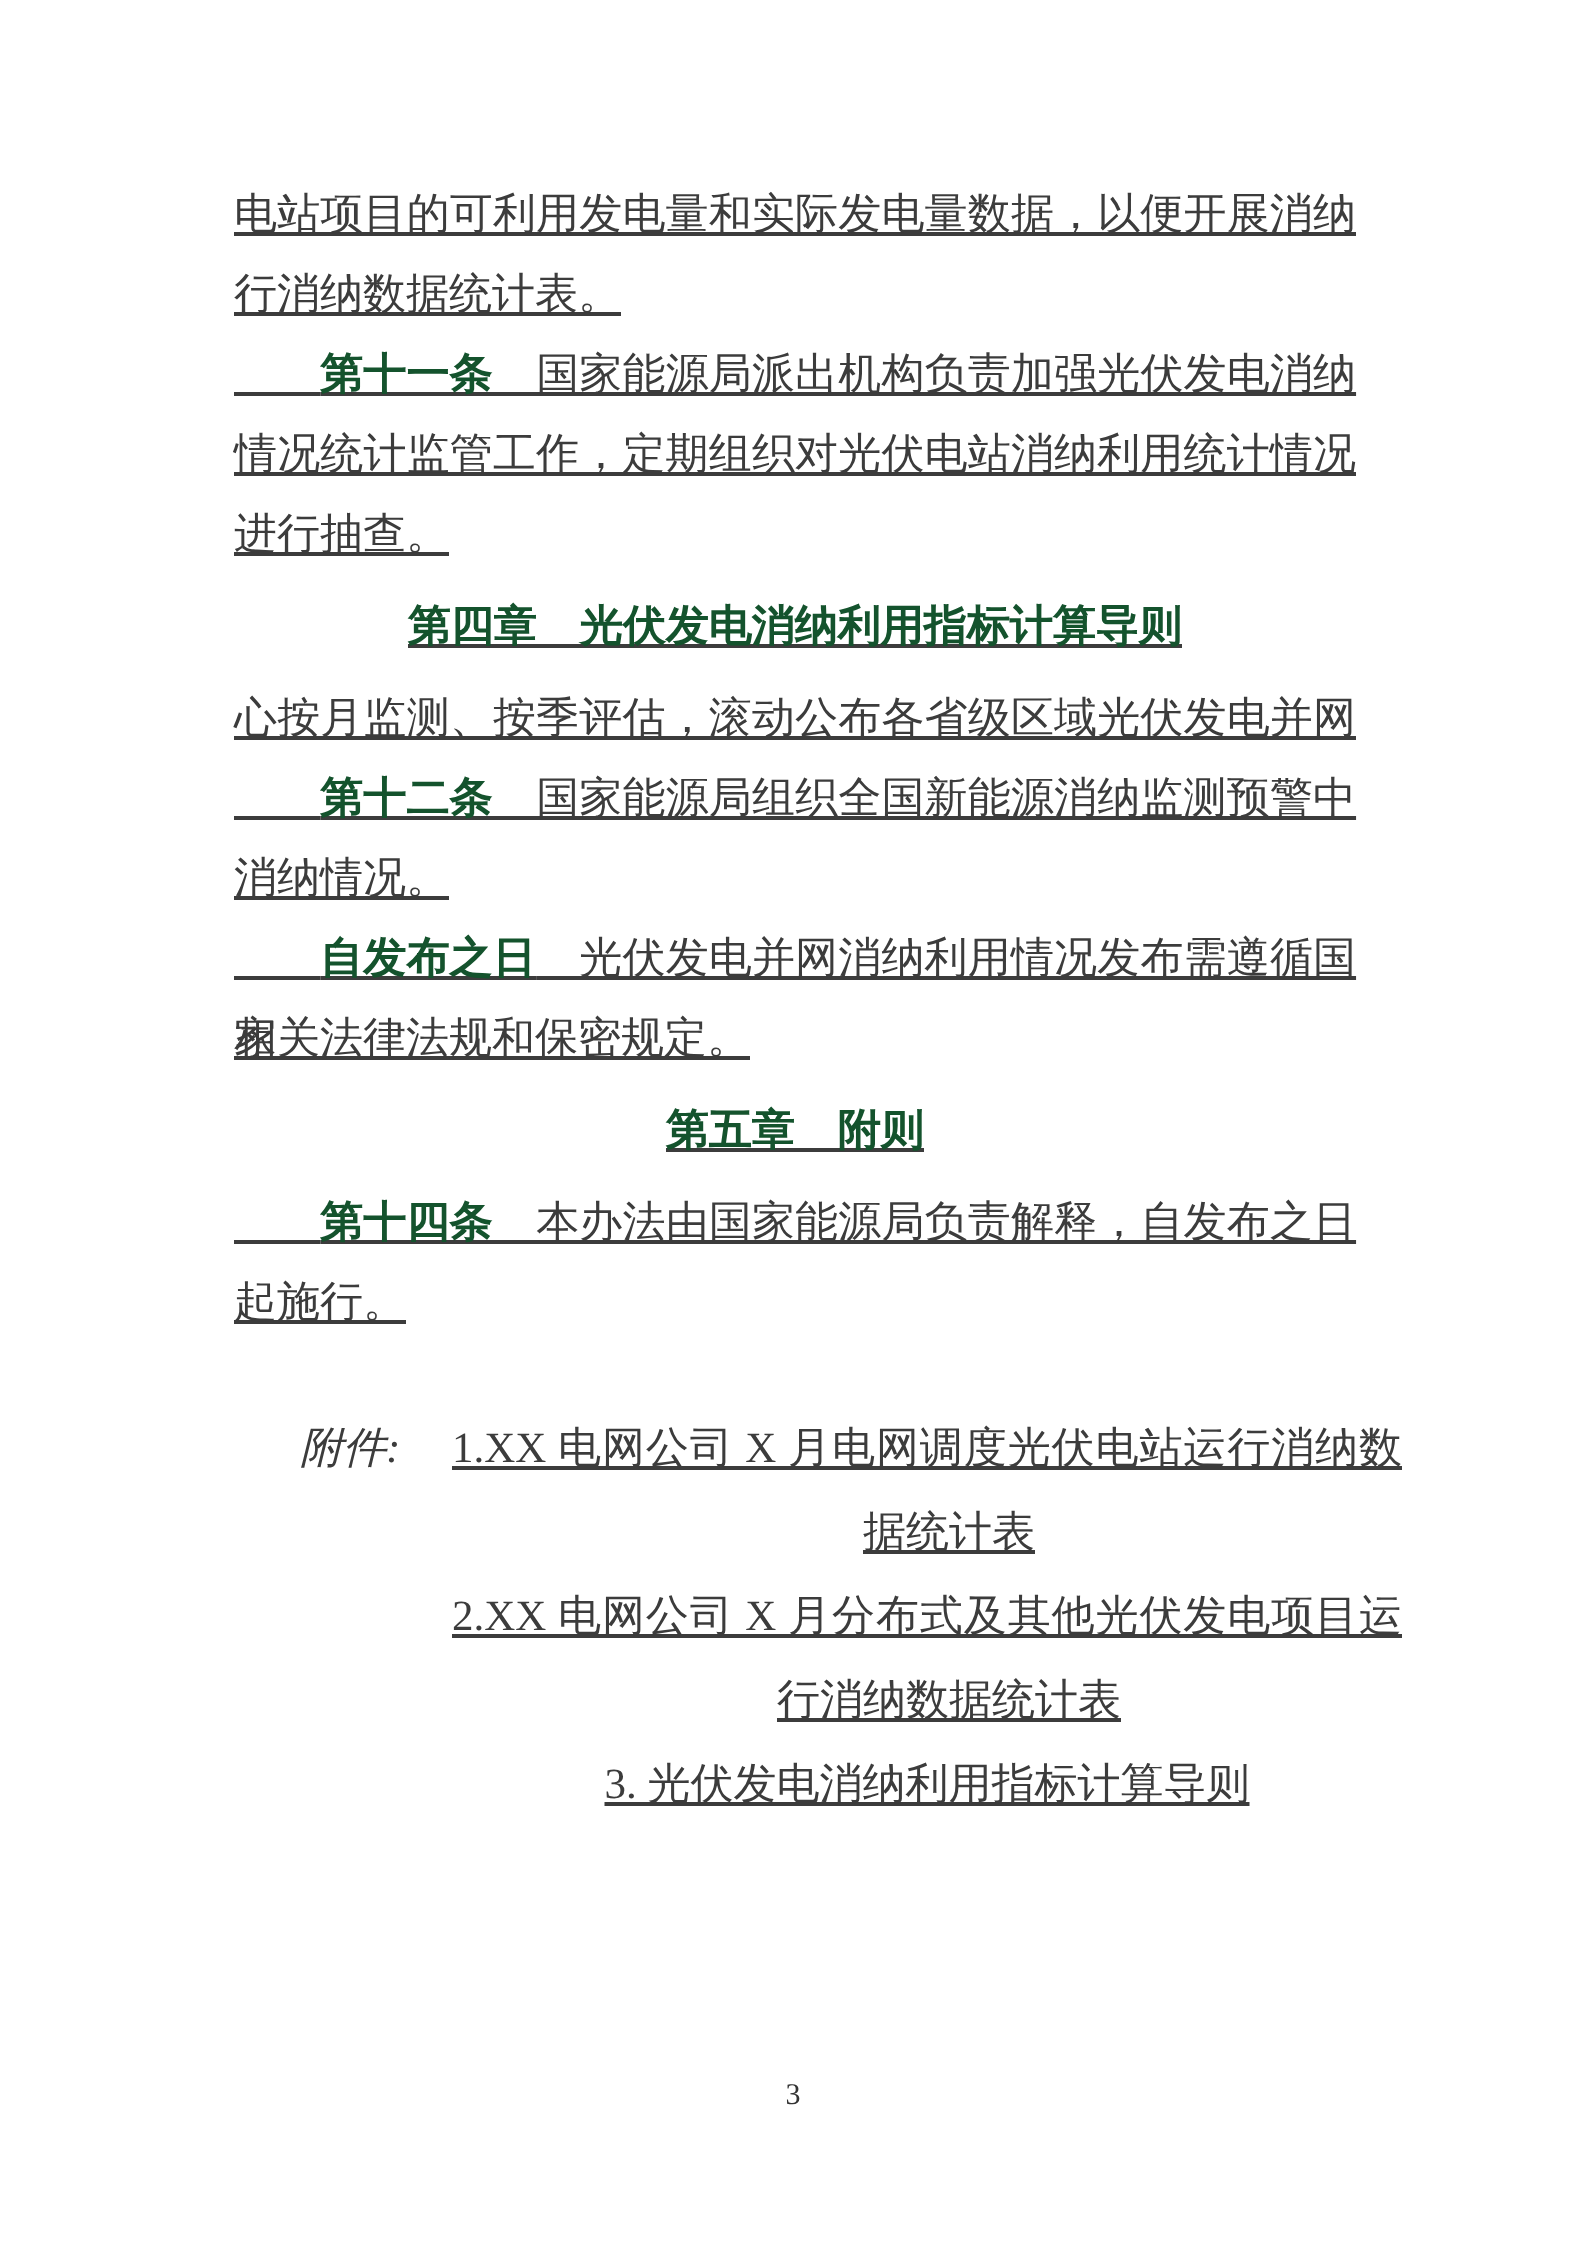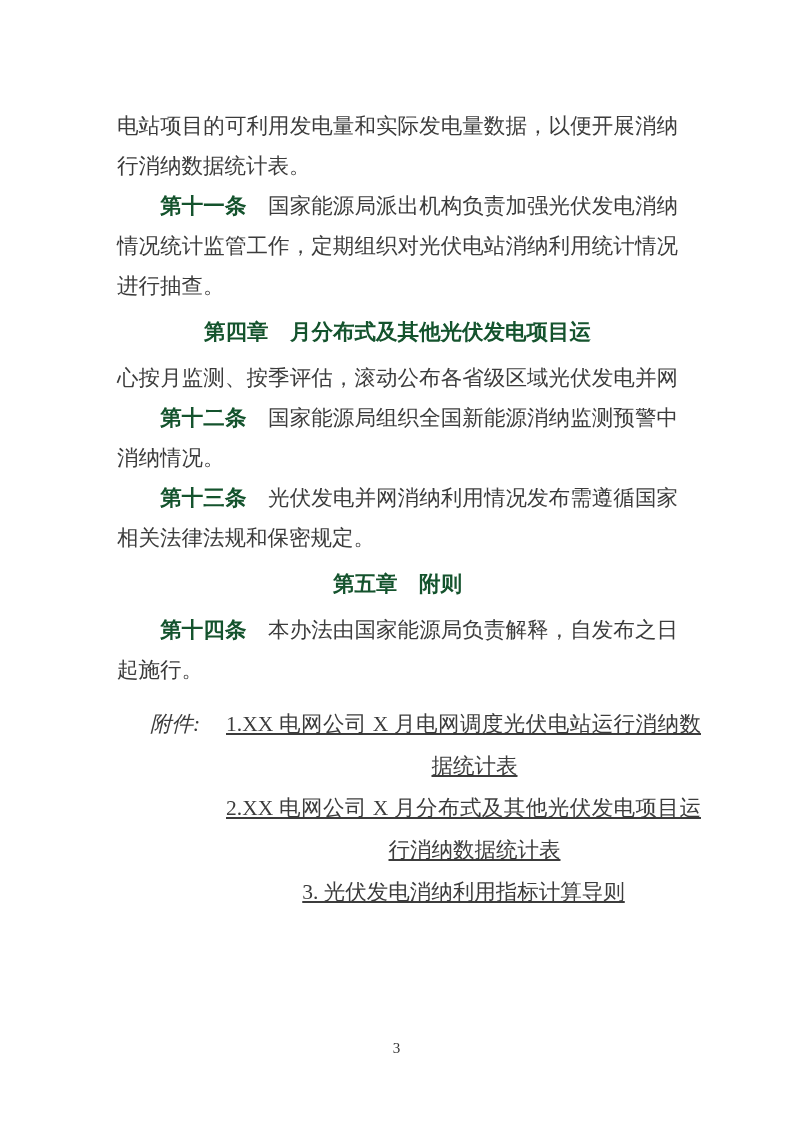--- a/index.html
+++ b/index.html
@@ -8,22 +8,23 @@
     width: 793px;
     height: 1122px;
     background: #ffffff;
     overflow: hidden;
     font-family: "Liberation Serif", "DejaVu Serif", serif;
     color: #3c3c3c;
   }
   .content {
     position: absolute;
     left: 117px;
-    top: 106px;
+    top: 87px;
     width: 561px;
+    text-decoration: underline;
   }
   .line {
     font-size: 21.5px;
     line-height: 40px;
     height: 40px;
     text-align: left;
   }
   .line.flush {
     text-align: justify;
     text-align-last: justify;
@@ -89,25 +90,25 @@
 </head>
 <body>
 
 <div class="page">
   <div class="content" id="doc-body">
       <div class="line flush"><span class="seg">电站项目的可利用发电量和实际发电量数据，以便开展消纳</span></div>
       <div class="line"><span class="seg">行消纳数据统计表。</span></div>
       <div class="line flush"><span class="seg">　　</span><span class="seg-bold">第十一条</span><span class="seg">　国家能源局派出机构负责加强光伏发电消纳</span></div>
       <div class="line flush"><span class="seg">情况统计监管工作，定期组织对光伏电站消纳利用统计情况</span></div>
       <div class="line"><span class="seg">进行抽查。</span></div>
-      <div class="heading"><span class="seg-bold">第四章　月分布式及其他光伏发电项目运</span></div>
+      <div class="heading"><span class="seg-bold">第四章　光伏发电消纳利用指标计算导则</span></div>
       <div class="line flush"><span class="seg">心按月监测、按季评估，滚动公布各省级区域光伏发电并网</span></div>
       <div class="line flush"><span class="seg">　　</span><span class="seg-bold">第十二条</span><span class="seg">　国家能源局组织全国新能源消纳监测预警中</span></div>
       <div class="line"><span class="seg">消纳情况。</span></div>
-      <div class="line flush"><span class="seg">　　</span><span class="seg-bold">第十三条</span><span class="seg">　光伏发电并网消纳利用情况发布需遵循国家</span></div>
+      <div class="line flush"><span class="seg">　　</span><span class="seg-bold">自发布之日</span><span class="seg">　光伏发电并网消纳利用情况发布需遵循国家</span></div>
       <div class="line"><span class="seg">相关法律法规和保密规定。</span></div>
       <div class="heading"><span class="seg-bold">第五章　附则</span></div>
       <div class="line flush"><span class="seg">　　</span><span class="seg-bold">第十四条</span><span class="seg">　本办法由国家能源局负责解释，自发布之日</span></div>
       <div class="line"><span class="seg">起施行。</span></div>
     </div>
 
   <div class="attachment">
     <span class="att-label">附件:</span>
     <div class="att-items" id="att-items">
         <div class="att-line jfull">1.XX 电网公司 X 月电网调度光伏电站运行消纳数</div>

